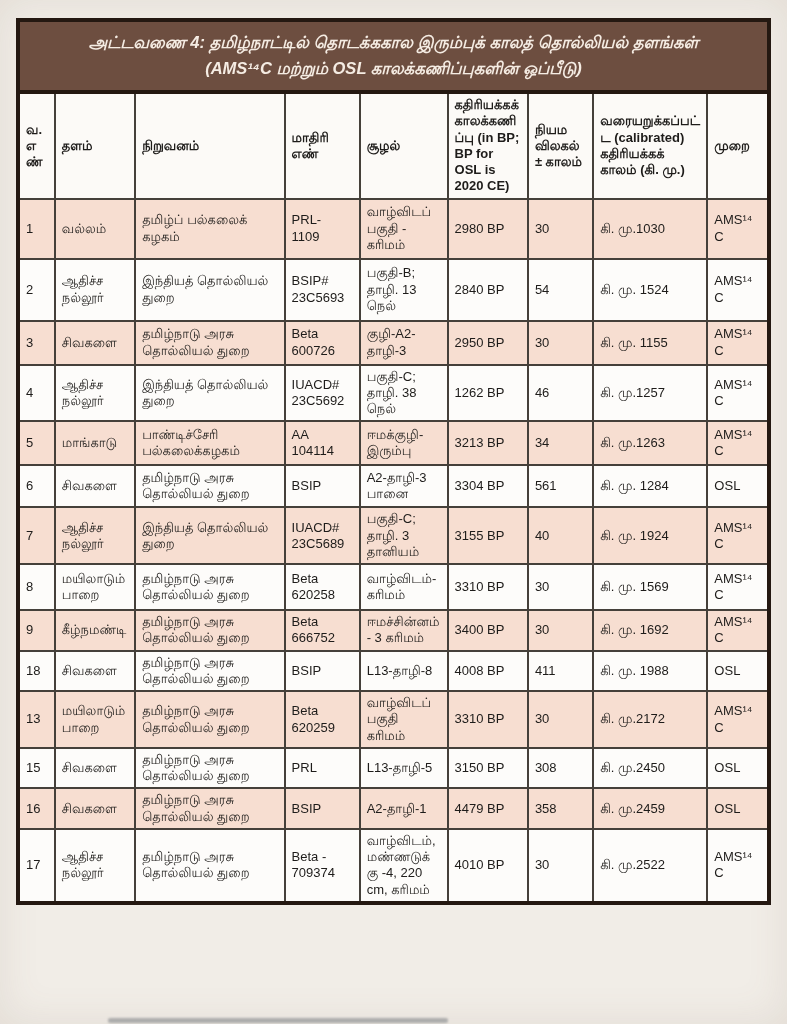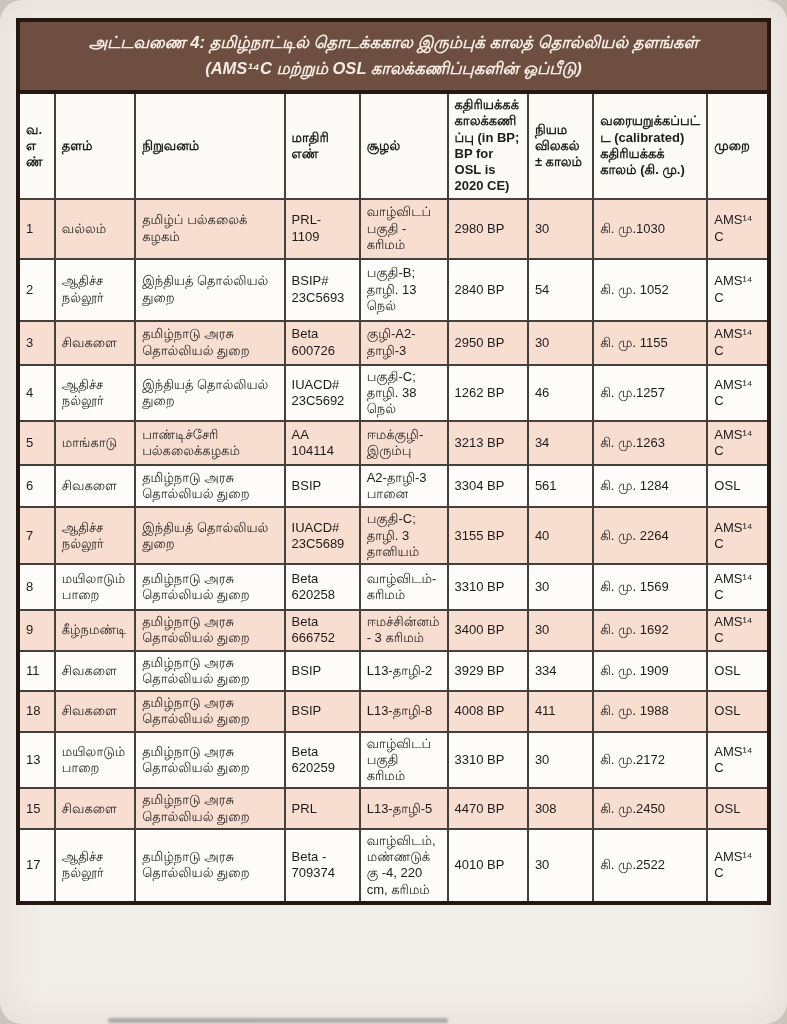--- a/index.html
+++ b/index.html
@@ -18,21 +18,20 @@
     font-family:"Liberation Sans","DejaVu Sans",sans-serif;
     color:var(--ink);
     background:#c9c4bc;
   }
   .page{
     position:relative;
     width:787px;height:1024px;
     background:var(--page-bg);
     overflow:hidden;
     box-shadow:inset 0 0 40px rgba(120,100,80,.12);
-    border-radius:22px;
   }
   .doc-table{
     position:absolute;left:16px;top:18px;
     width:755px;
     border-collapse:collapse;
     table-layout:fixed;
     border:4px solid var(--outer-border);
     background:var(--row-plain);
   }
   .doc-table th,.doc-table td{
@@ -131,21 +130,21 @@
           <td>AMS¹⁴C</td>
         </tr>
         <tr>
           <td>2</td>
           <td>ஆதிச்ச நல்லூர்</td>
           <td>இந்தியத் தொல்லியல் துறை</td>
           <td>BSIP# 23C5693</td>
           <td>பகுதி-B; தாழி. 13 நெல்</td>
           <td>2840 BP</td>
           <td>54</td>
-          <td>கி. மு. 1052</td>
+          <td>கி. மு. 1524</td>
           <td>AMS¹⁴C</td>
         </tr>
         <tr>
           <td>3</td>
           <td>சிவகளை</td>
           <td>தமிழ்நாடு அரசு தொல்லியல் துறை</td>
           <td>Beta 600726</td>
           <td>குழி-A2- தாழி-3</td>
           <td>2950 BP</td>
           <td>30</td>
@@ -186,21 +185,21 @@
           <td>OSL</td>
         </tr>
         <tr>
           <td>7</td>
           <td>ஆதிச்ச நல்லூர்</td>
           <td>இந்தியத் தொல்லியல் துறை</td>
           <td>IUACD# 23C5689</td>
           <td>பகுதி-C; தாழி. 3 தானியம்</td>
           <td>3155 BP</td>
           <td>40</td>
-          <td>கி. மு. 2264</td>
+          <td>கி. மு. 1924</td>
           <td>AMS¹⁴C</td>
         </tr>
         <tr>
           <td>8</td>
           <td>மயிலாடும் பாறை</td>
           <td>தமிழ்நாடு அரசு தொல்லியல் துறை</td>
           <td>Beta 620258</td>
           <td>வாழ்விடம்- கரிமம்</td>
           <td>3310 BP</td>
           <td>30</td>
@@ -210,31 +209,20 @@
         <tr>
           <td>9</td>
           <td>கீழ்நமண்டி</td>
           <td>தமிழ்நாடு அரசு தொல்லியல் துறை</td>
           <td>Beta 666752</td>
           <td>ஈமச்சின்னம்- 3 கரிமம்</td>
           <td>3400 BP</td>
           <td>30</td>
           <td>கி. மு. 1692</td>
           <td>AMS¹⁴C</td>
-        </tr>
-        <tr>
-          <td>11</td>
-          <td>சிவகளை</td>
-          <td>தமிழ்நாடு அரசு தொல்லியல் துறை</td>
-          <td>BSIP</td>
-          <td>L13-தாழி-2</td>
-          <td>3929 BP</td>
-          <td>334</td>
-          <td>கி. மு. 1909</td>
-          <td>OSL</td>
         </tr>
         <tr>
           <td>18</td>
           <td>சிவகளை</td>
           <td>தமிழ்நாடு அரசு தொல்லியல் துறை</td>
           <td>BSIP</td>
           <td>L13-தாழி-8</td>
           <td>4008 BP</td>
           <td>411</td>
           <td>கி. மு. 1988</td>
@@ -250,23 +238,34 @@
           <td>30</td>
           <td>கி. மு.2172</td>
           <td>AMS¹⁴C</td>
         </tr>
         <tr>
           <td>15</td>
           <td>சிவகளை</td>
           <td>தமிழ்நாடு அரசு தொல்லியல் துறை</td>
           <td>PRL</td>
           <td>L13-தாழி-5</td>
-          <td>4470 BP</td>
+          <td>3150 BP</td>
           <td>308</td>
           <td>கி. மு.2450</td>
+          <td>OSL</td>
+        </tr>
+        <tr>
+          <td>16</td>
+          <td>சிவகளை</td>
+          <td>தமிழ்நாடு அரசு தொல்லியல் துறை</td>
+          <td>BSIP</td>
+          <td>A2-தாழி-1</td>
+          <td>4479 BP</td>
+          <td>358</td>
+          <td>கி. மு.2459</td>
           <td>OSL</td>
         </tr>
         <tr>
           <td>17</td>
           <td>ஆதிச்ச நல்லூர்</td>
           <td>தமிழ்நாடு அரசு தொல்லியல் துறை</td>
           <td>Beta - 709374</td>
           <td>வாழ்விடம், மண்ணடுக்கு -4, 220 cm, கரிமம்</td>
           <td>4010 BP</td>
           <td>30</td>

